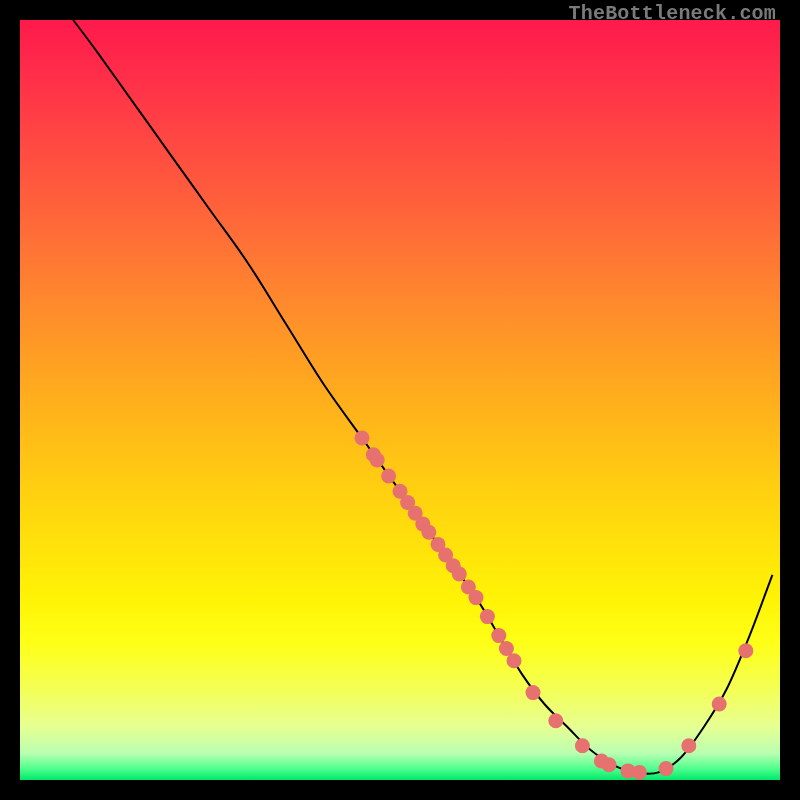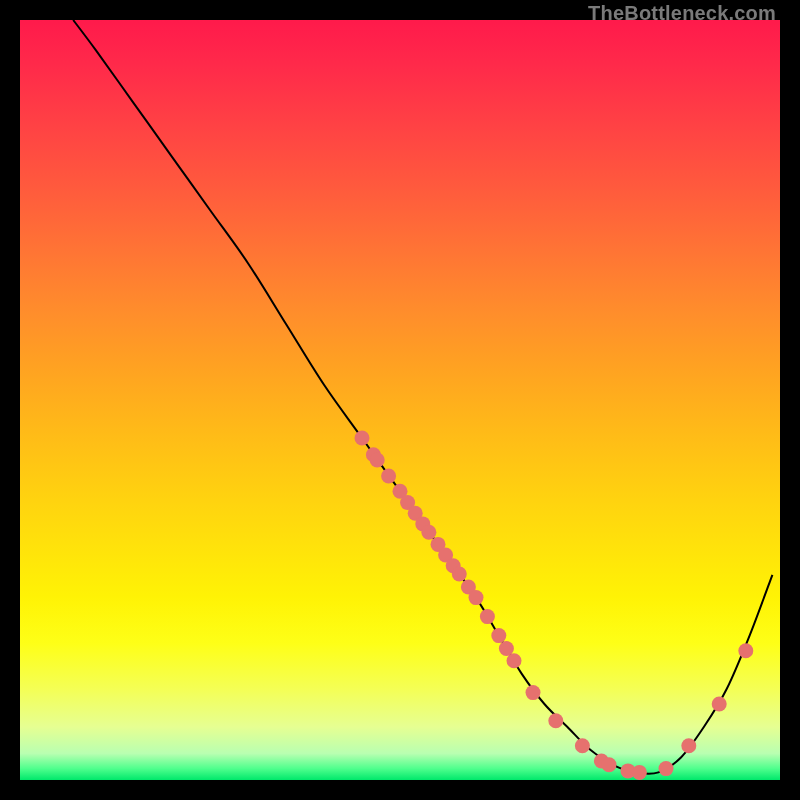--- a/index.html
+++ b/index.html
@@ -15,21 +15,21 @@
     left: 20px;
     top: 20px;
     width: 760px;
     height: 760px;
     background: #000;
   }
   .watermark {
     position: absolute;
     top: 2px;
     right: 24px;
-    font-family: Liberation Sans, sans-serif;
+    font-family: Liberation Mono, monospace;
     font-size: 20px;
     font-weight: 600;
     color: #7a7a7a;
     letter-spacing: 0.2px;
   }
 </style>
 </head>
 <body>
 
 <div class="frame">

